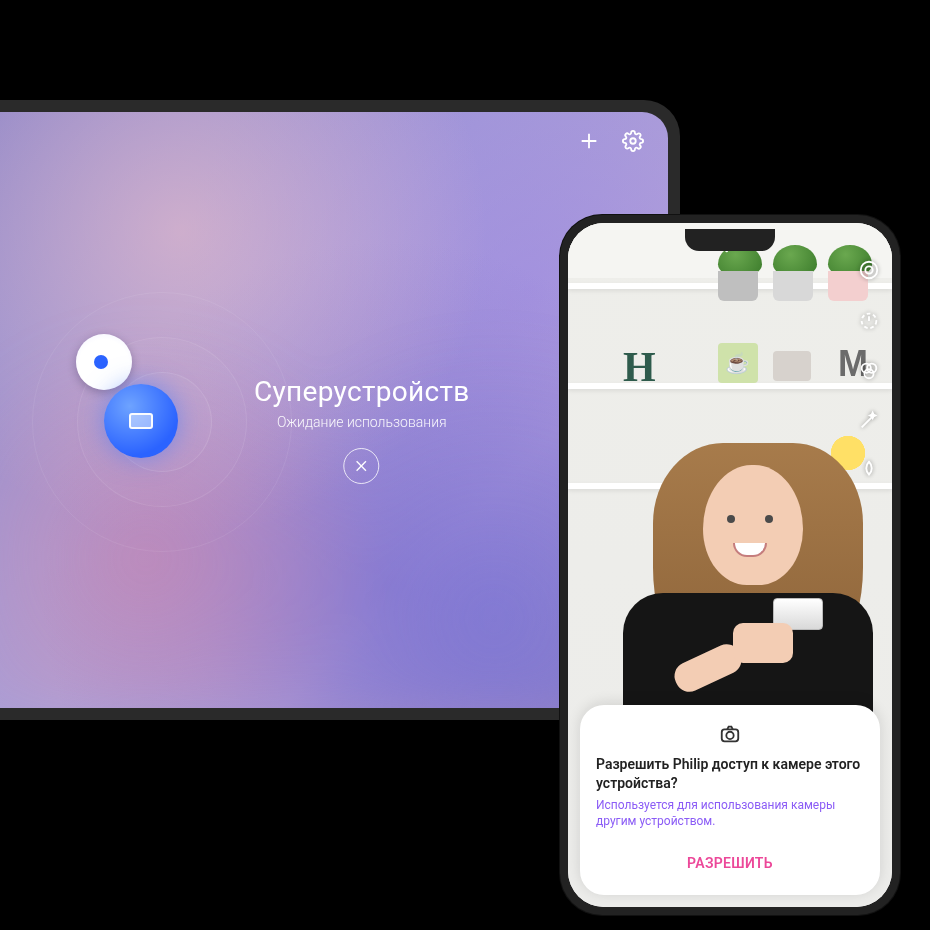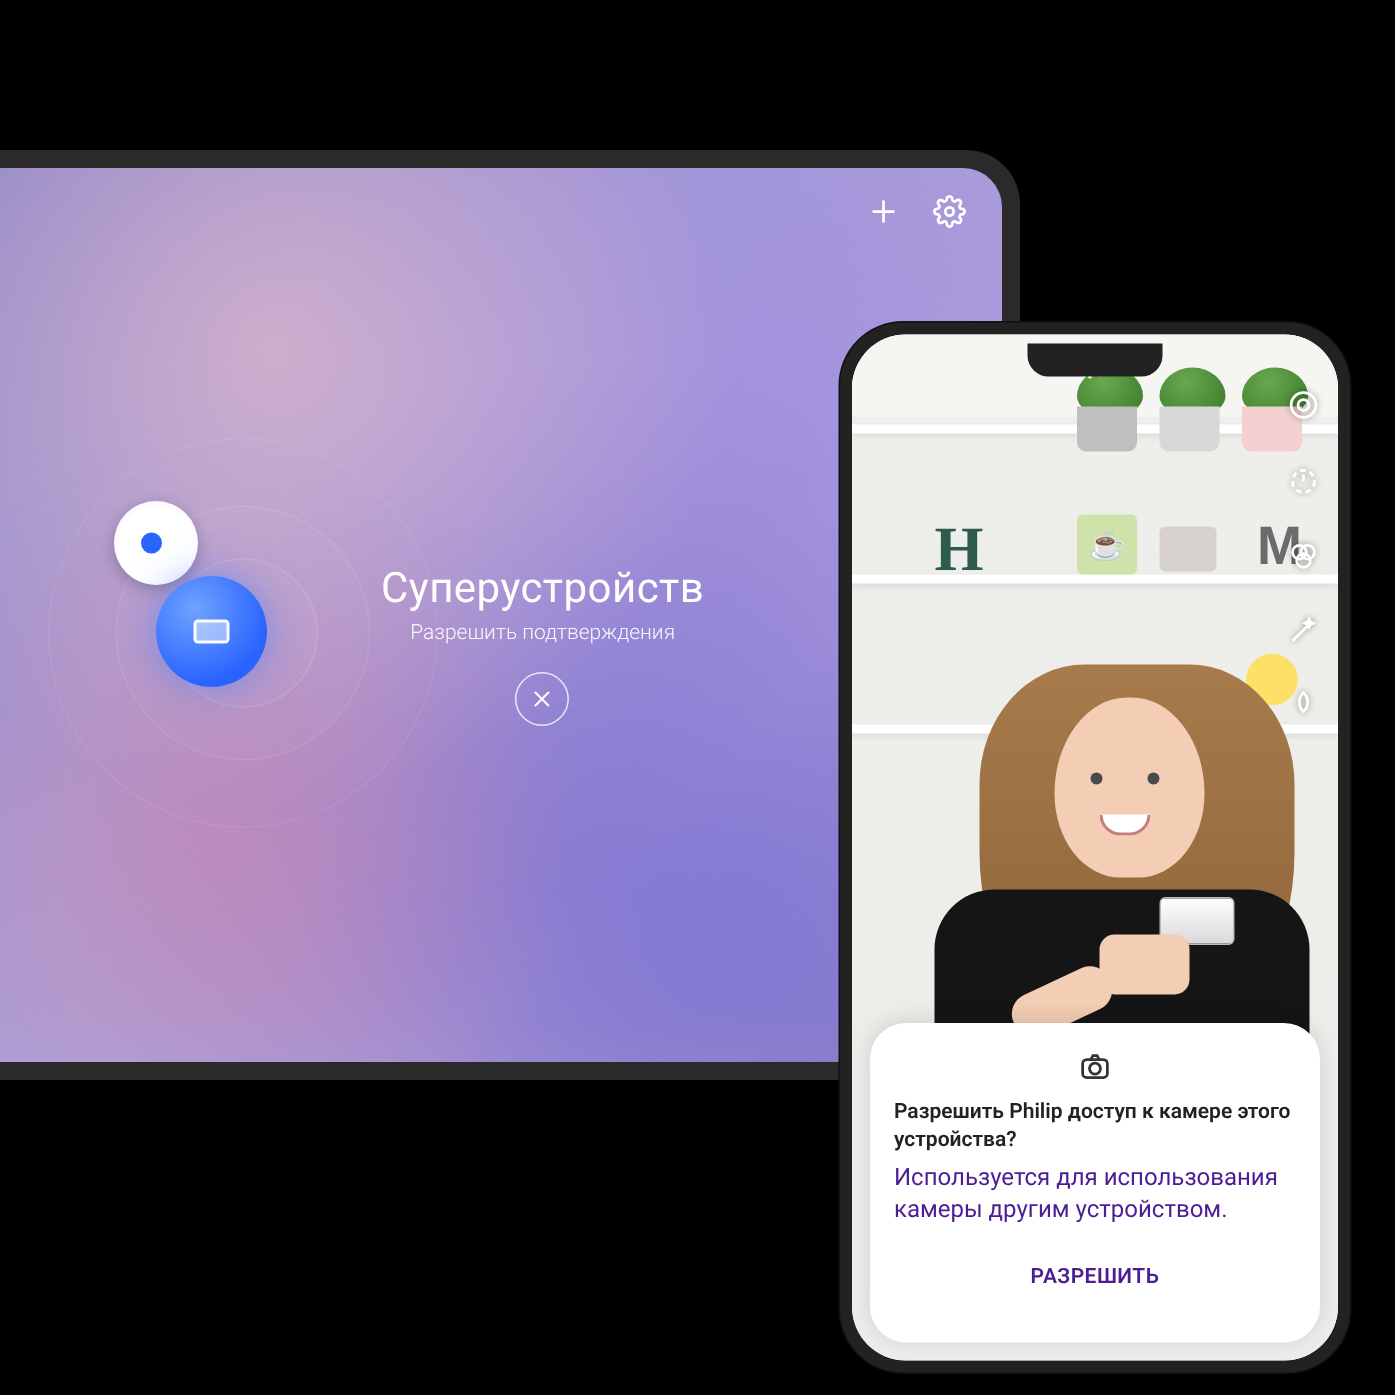--- a/index.html
+++ b/index.html
@@ -238,32 +238,32 @@
     position:absolute; top:16px; left:50%; transform:translateX(-50%);
     z-index:5;
   }
 
   
   .perm-sheet {
     position:absolute;
     left:12px; right:12px; bottom:12px;
     background:#fff;
     border-radius:24px;
-    padding:18px 16px 24px;
+    padding:18px 16px 12px;
     box-shadow:0 -2px 14px rgba(0,0,0,.12);
     z-index:7;
     text-align:center;
   }
   .perm-sheet .cam-icon { margin:0 auto 10px; width:22px; height:22px; }
   .perm-sheet .cam-icon svg{stroke:#333;fill:none;stroke-width:2;}
   .perm-title{ font-size:14px; font-weight:600; color:#222; text-align:left; line-height:1.35; }
-  .perm-sub  { font-size:16px; color:#4c1d95; text-align:left; margin-top:4px; line-height:1.35;}
+  .perm-sub  { font-size:12px; color:#8b5cf6; text-align:left; margin-top:4px; line-height:1.35;}
   .perm-btns { display:flex; flex-direction:column; margin-top:14px;}
   .perm-btn, .perm-btn-2 {
-    font-size:14px; font-weight:600; color:#4c1d95;
+    font-size:14px; font-weight:600; color:#ec4899;
     text-transform:uppercase;
     padding:12px 0; letter-spacing:.3px;
     cursor:pointer;
   }
 </style>
 </head>
 <body>
 
 <div class="tablet-frame">
   <div class="tablet-screen">
@@ -289,21 +289,21 @@
       <span>
         <svg width="22" height="22" viewBox="0 0 24 24">
             <circle cx="12" cy="12" r="3"></circle>
             <path d="M19.4 15a1.7 1.7 0 0 0 .34 1.87l.06.06a2 2 0 0 1-2.83 2.83l-.06-.06a1.7 1.7 0 0 0-1.87-.34 1.7 1.7 0 0 0-1 1.56V21a2 2 0 0 1-4 0v-.09a1.7 1.7 0 0 0-1-1.56 1.7 1.7 0 0 0-1.87.34l-.06.06a2 2 0 1 1-2.83-2.83l.06-.06A1.7 1.7 0 0 0 4.6 15a1.7 1.7 0 0 0-1.56-1H3a2 2 0 0 1 0-4h.09A1.7 1.7 0 0 0 4.6 9a1.7 1.7 0 0 0-.34-1.87l-.06-.06A2 2 0 1 1 7.03 4.24l.06.06A1.7 1.7 0 0 0 9 4.6a1.7 1.7 0 0 0 1-1.56V3a2 2 0 0 1 4 0v.09c0 .67.4 1.27 1 1.51a1.7 1.7 0 0 0 1.87-.34l.06-.06a2 2 0 1 1 2.83 2.83l-.06.06A1.7 1.7 0 0 0 19.4 9c.24.6.84 1 1.51 1H21a2 2 0 0 1 0 4h-.09c-.67 0-1.27.4-1.51 1z"></path>
           </svg>
       </span>
     </div>
 
     <div class="tablet-center">
       <div class="tablet-title">Суперустройств</div>
-      <div class="tablet-sub">Разрешить подтверждения</div>
+      <div class="tablet-sub">Ожидание использования</div>
       <div class="tablet-close">
         <svg width="16" height="16" viewBox="0 0 24 24">
             <line x1="5" y1="5" x2="19" y2="19"></line>
             <line x1="19" y1="5" x2="5" y2="19"></line>
           </svg>
       </div>
     </div>
   </div>
 </div>
 

